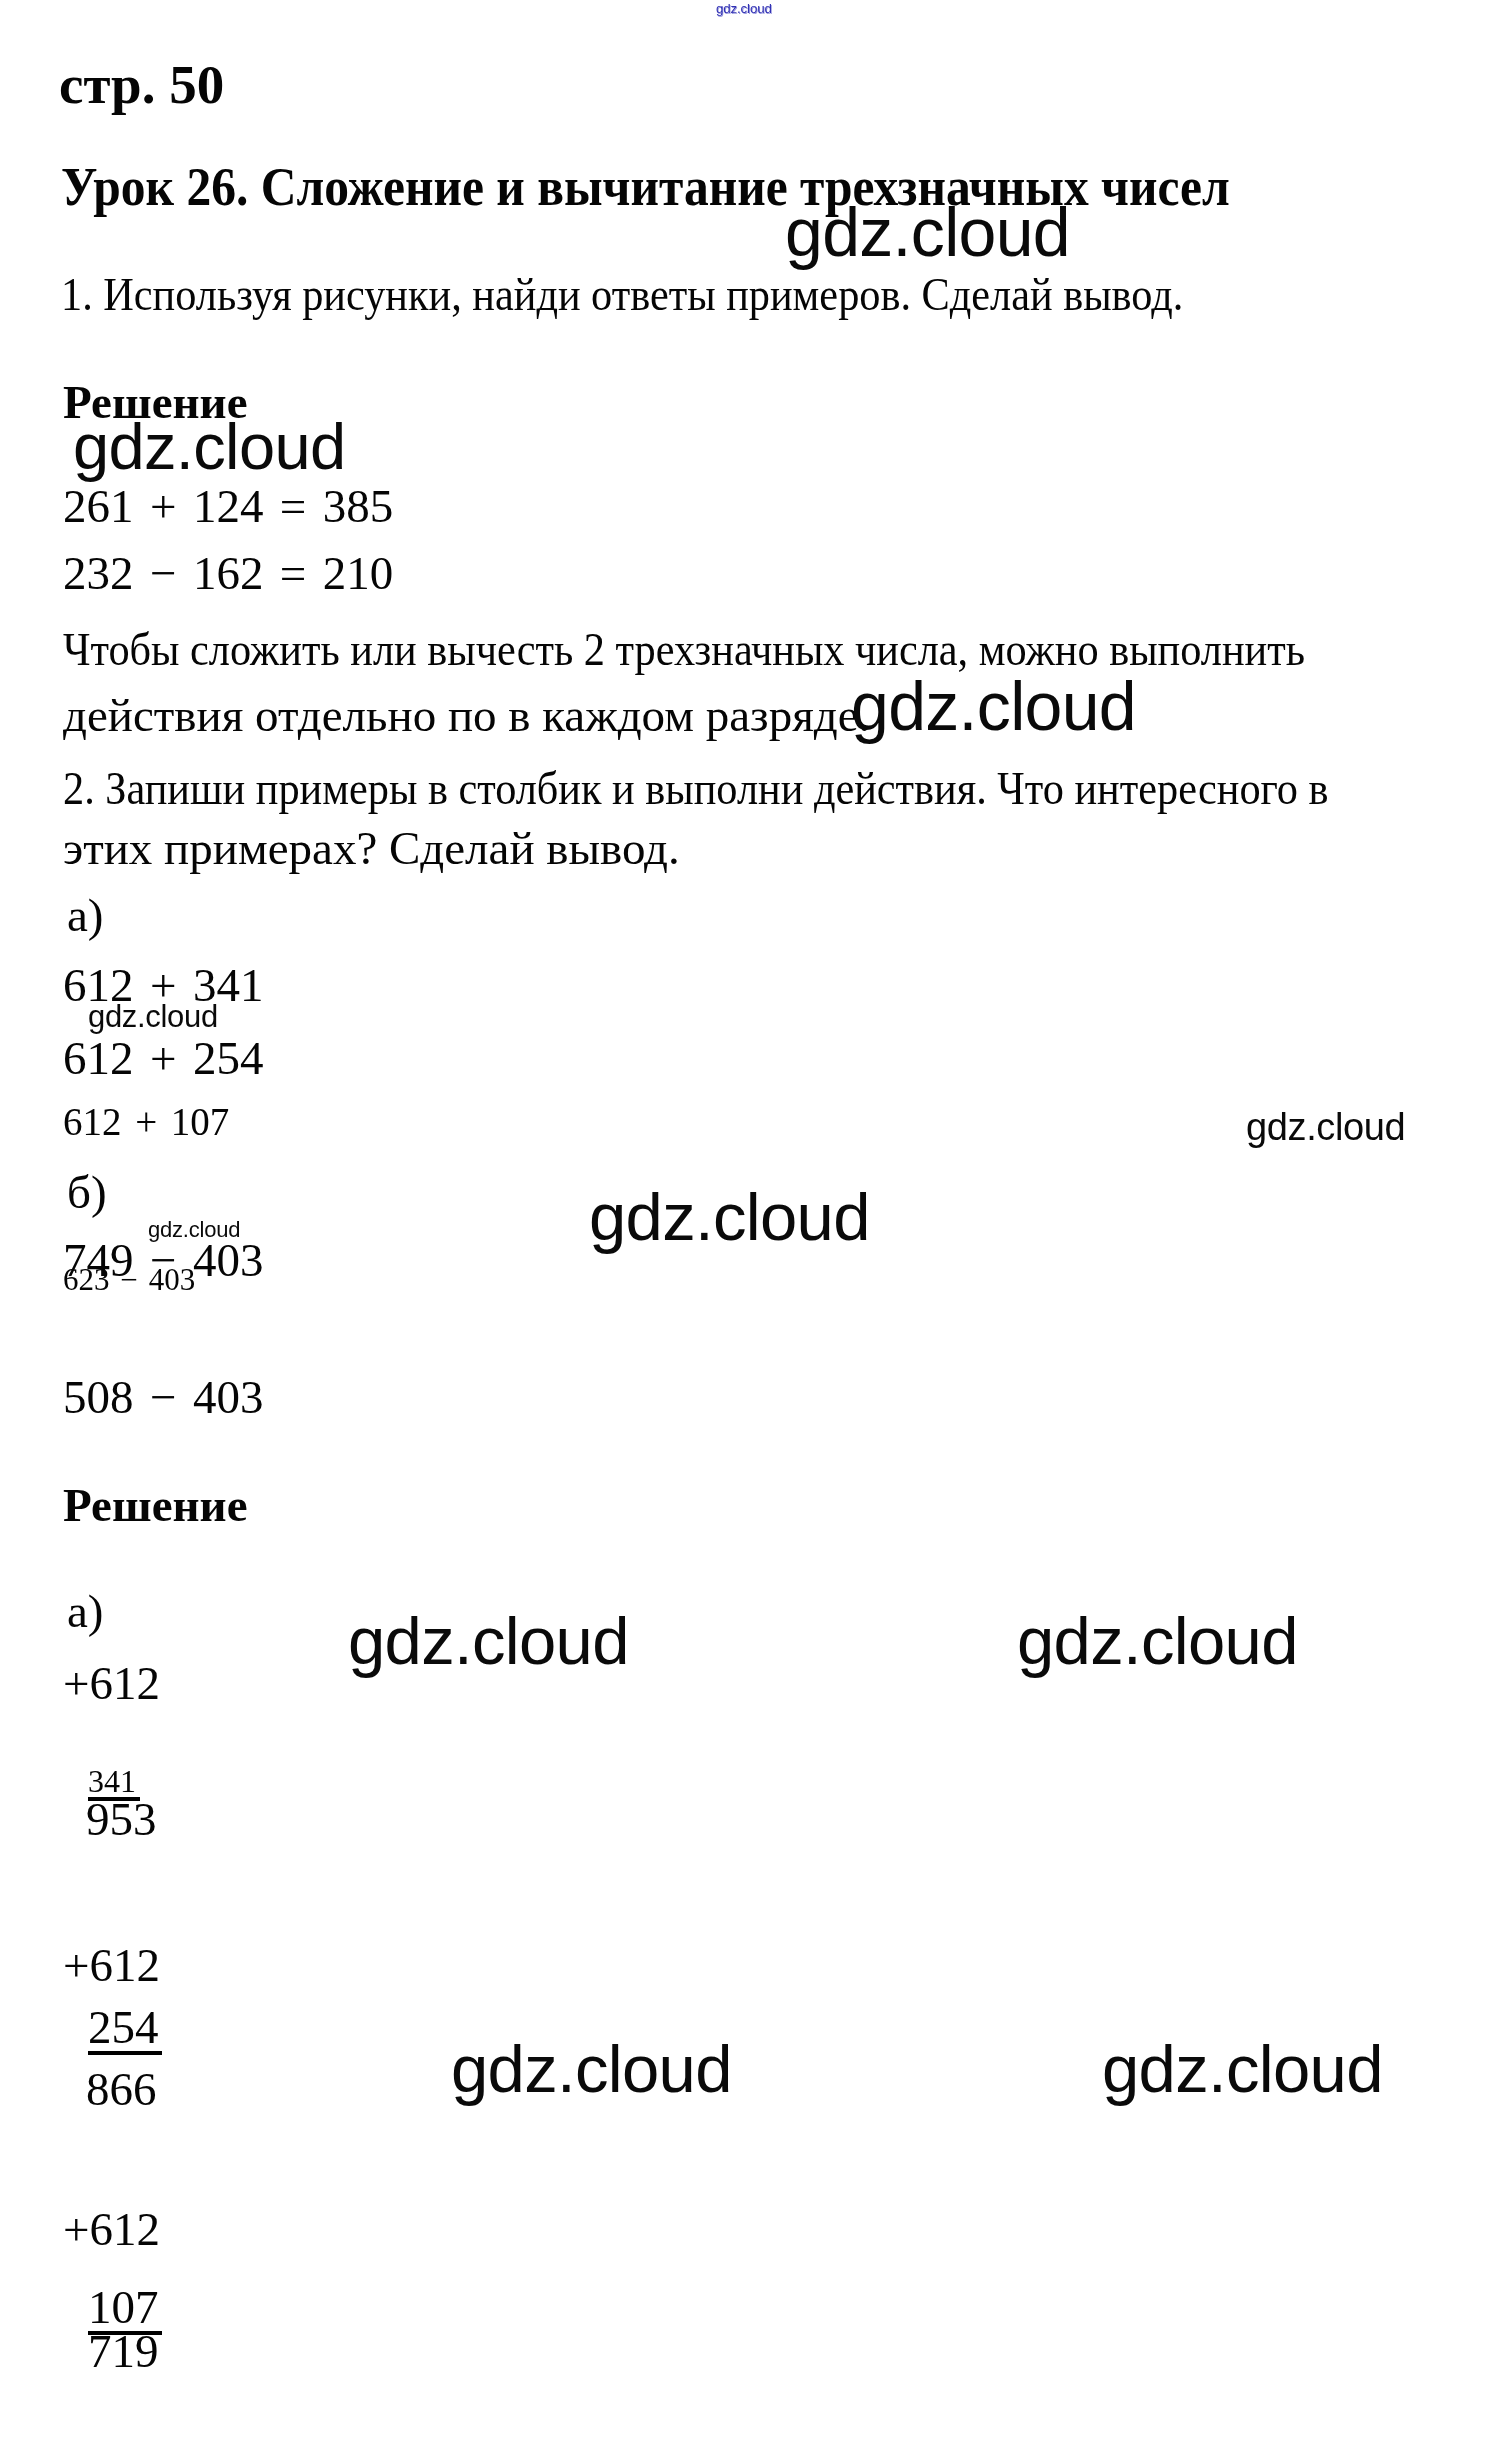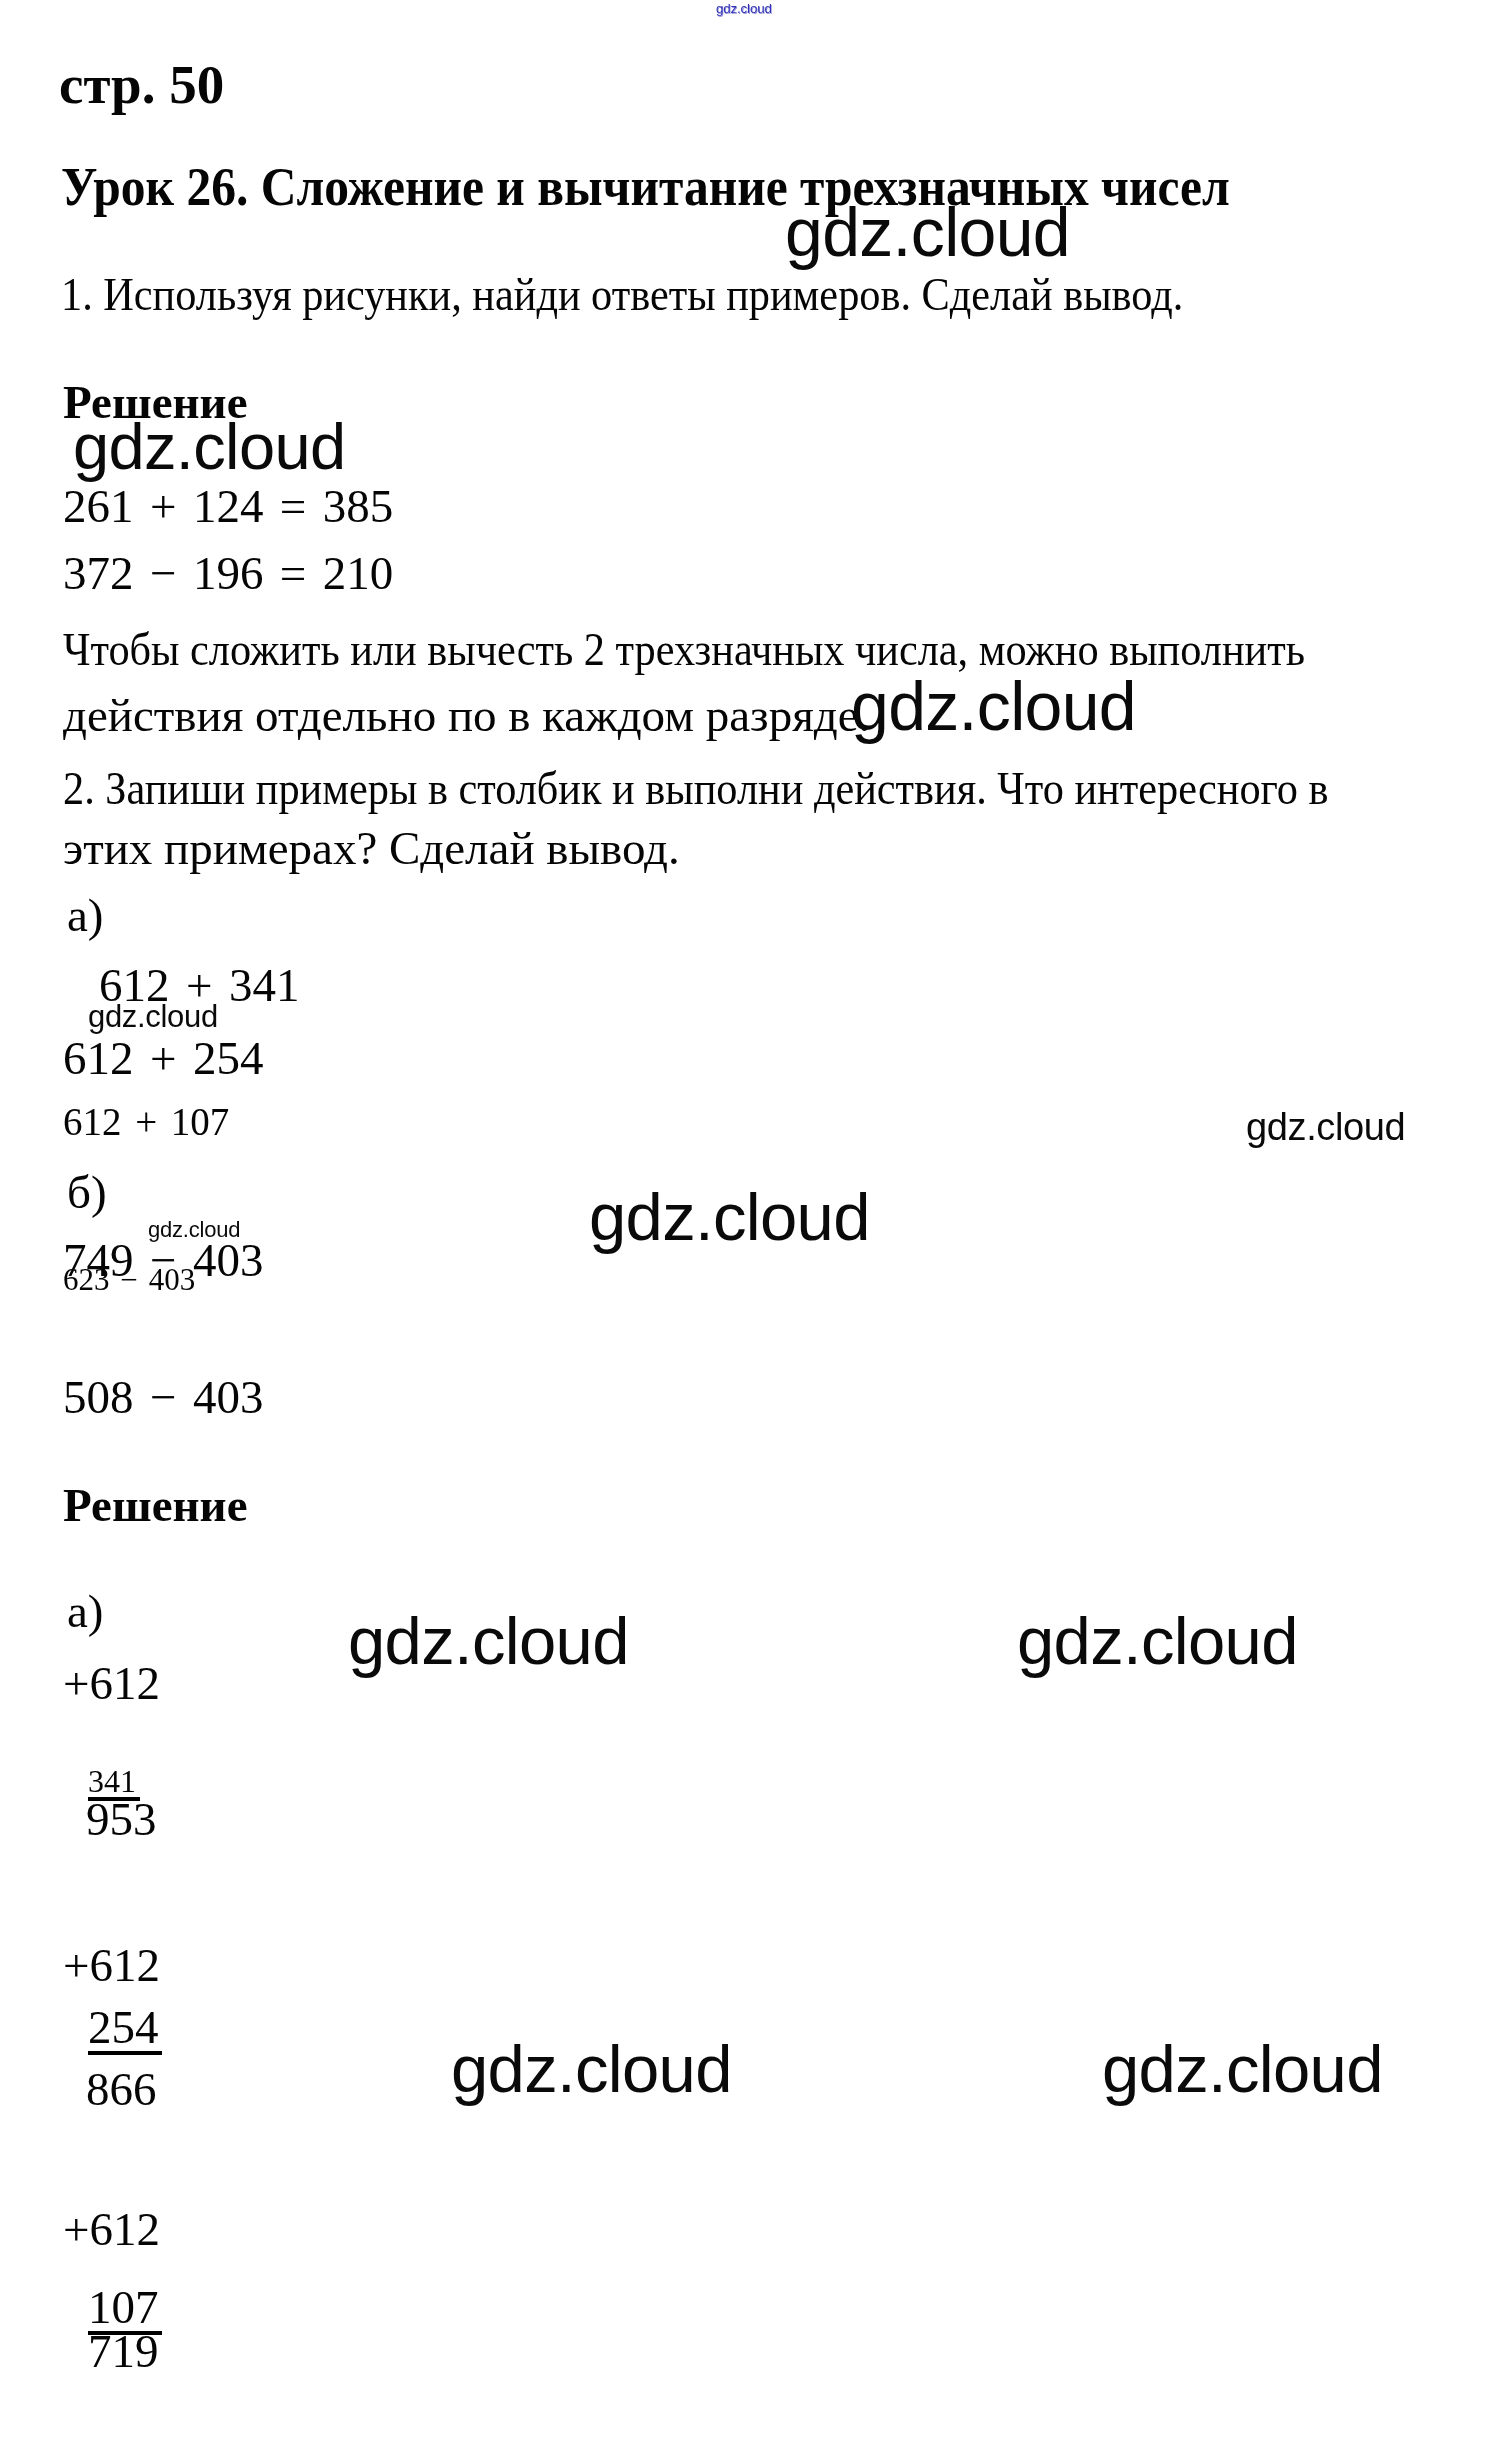--- a/index.html
+++ b/index.html
@@ -54,32 +54,32 @@
 
   <div class="wm" style="left:785px; top:198px; font-size:68px;">gdz.cloud</div>
 
   <div class="txt squeeze" style="left:61px; top:271px; font-size:47px;">1. Используя рисунки, найди ответы примеров. Сделай вывод.</div>
 
   <div class="txt bold" style="left:63px; top:379px; font-size:47px;">Решение</div>
 
   <div class="wm" style="left:73px; top:414px; font-size:65px;">gdz.cloud</div>
 
   <div class="txt eq" style="left:63px; top:483px; font-size:47px;">261 + 124 = 385</div>
-  <div class="txt eq" style="left:63px; top:550px; font-size:47px;">372 − 196 = 210</div>
+  <div class="txt eq" style="left:63px; top:550px; font-size:47px;">232 − 162 = 210</div>
 
   <div class="txt squeeze" style="left:63px; top:626px; font-size:47px;">Чтобы сложить или вычесть 2 трехзначных числа, можно выполнить</div>
   <div class="txt" style="left:63px; top:692px; font-size:47px;">действия отдельно по в каждом разряде.</div>
 
   <div class="wm" style="left:851px; top:672px; font-size:68px;">gdz.cloud</div>
 
   <div class="txt squeeze" style="left:63px; top:765px; font-size:47px;">2. Запиши примеры в столбик и выполни действия. Что интересного в</div>
   <div class="txt" style="left:63px; top:825px; font-size:47px;">этих примерах? Сделай вывод.</div>
 
   <div class="txt" style="left:67px; top:892px; font-size:47px;">а)</div>
-  <div class="txt eq" style="left:63px; top:962px; font-size:47px;margin-left:36px;">612 + 341</div>
+  <div class="txt eq" style="left:63px; top:962px; font-size:47px;">612 + 341</div>
   <div class="wm" style="left:88px; top:1001px; font-size:31px;">gdz.cloud</div>
   <div class="txt eq" style="left:63px; top:1035px; font-size:47px;">612 + 254</div>
   <div class="txt eq" style="left:63px; top:1102px; font-size:39px;">612 + 107</div>
   <div class="wm" style="left:1246px; top:1108px; font-size:38px;">gdz.cloud</div>
 
   <div class="txt" style="left:67px; top:1169px; font-size:47px;">б)</div>
   <div class="wm" style="left:589px; top:1183px; font-size:67px;">gdz.cloud</div>
   <div class="wm" style="left:148px; top:1219px; font-size:22px;">gdz.cloud</div>
   <div class="txt eq" style="left:63px; top:1237px; font-size:47px;">749 − 403</div>
   <div class="txt eq" style="left:63px; top:1231px; font-size:31px;margin-top:33px;">623 − 403</div>

